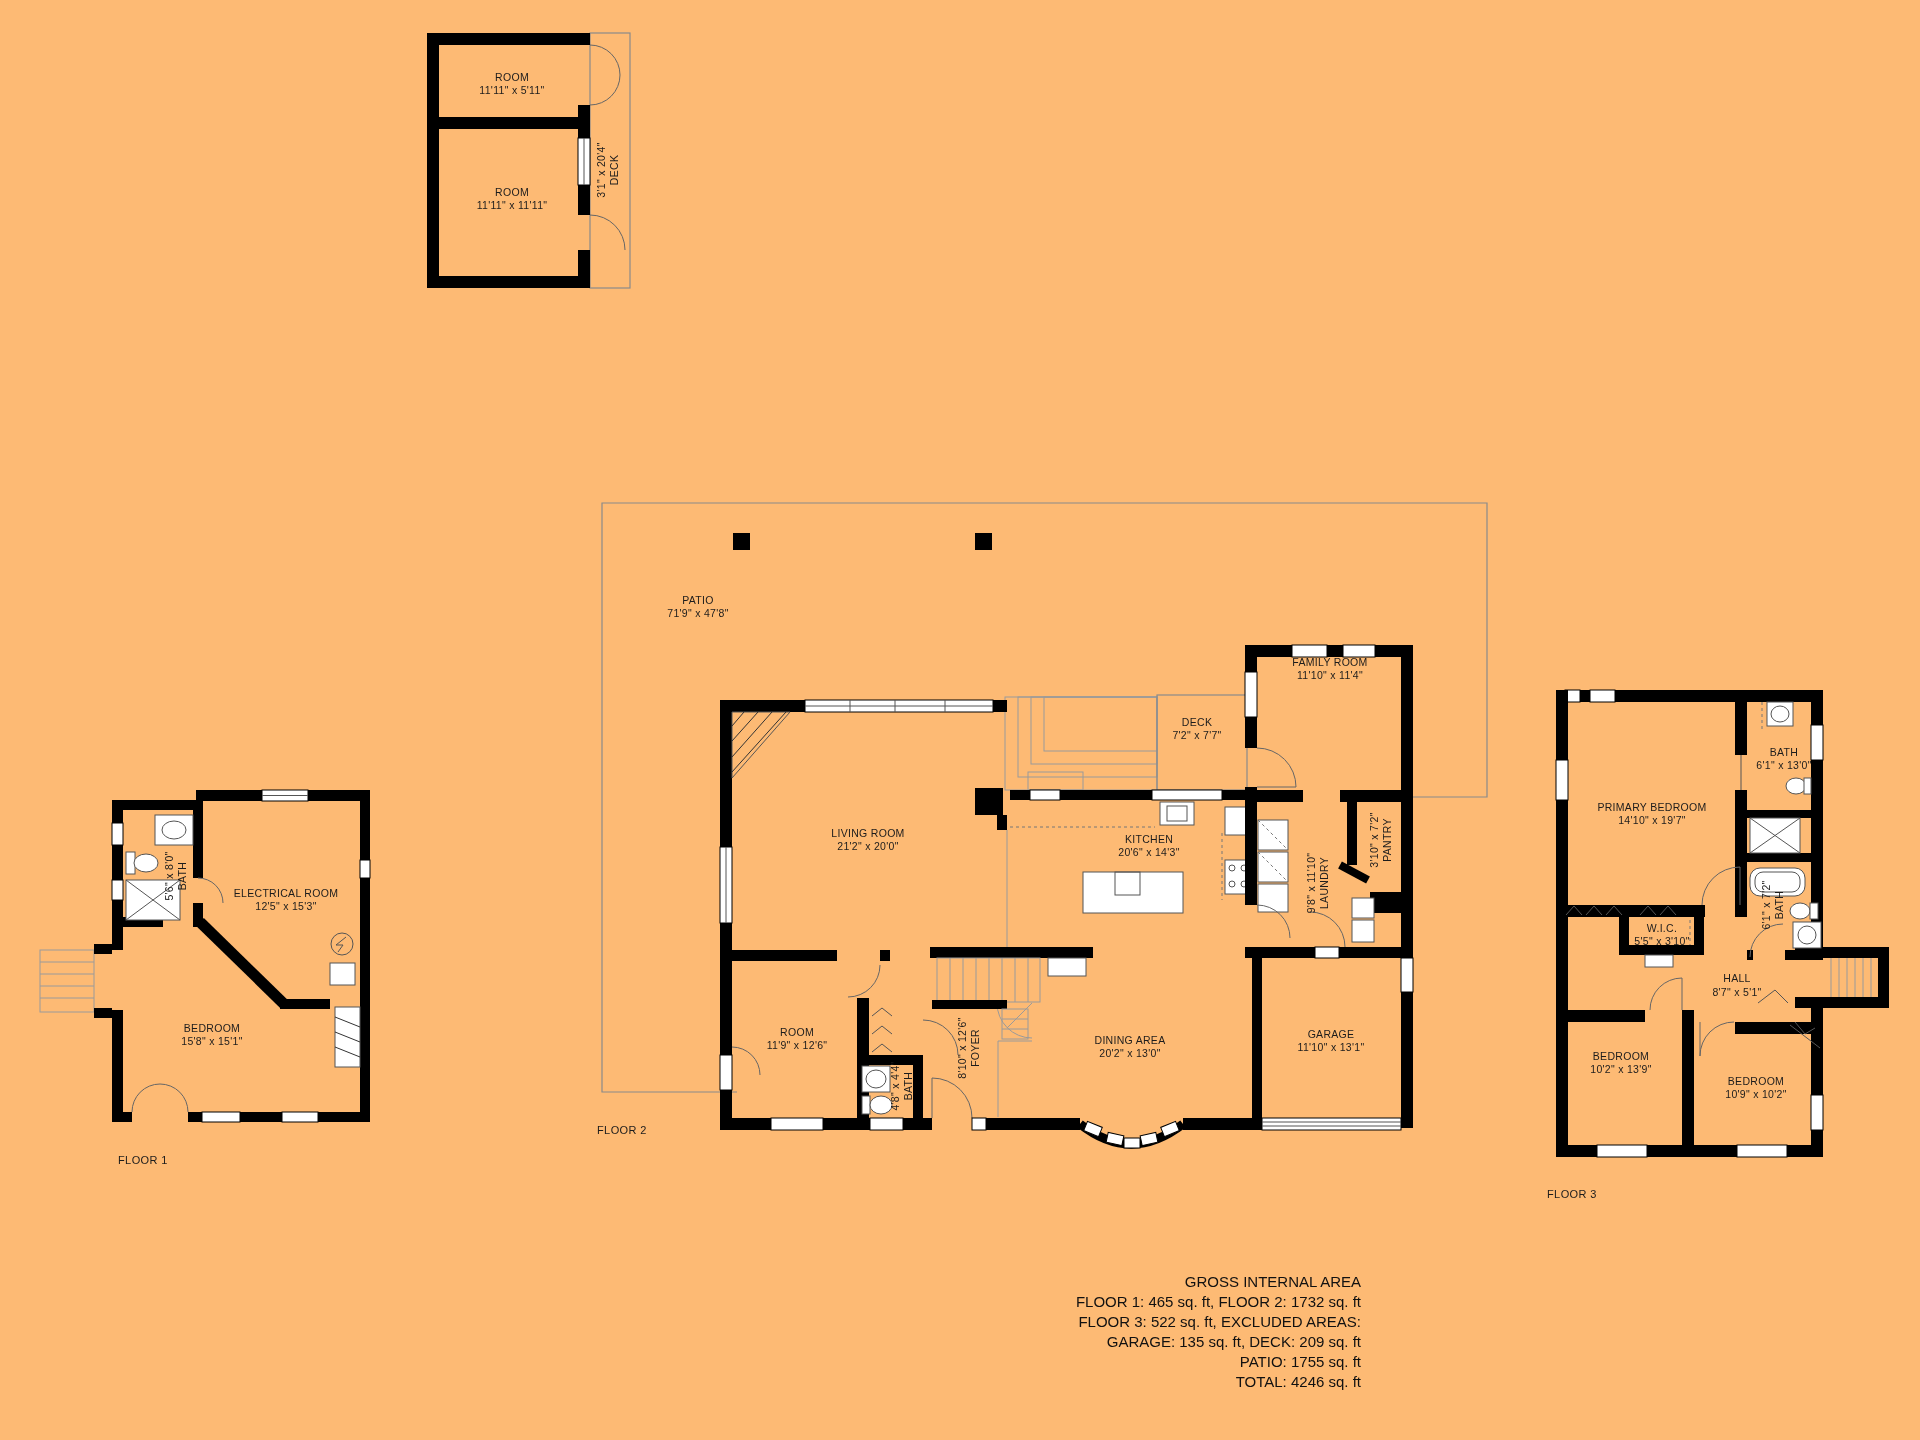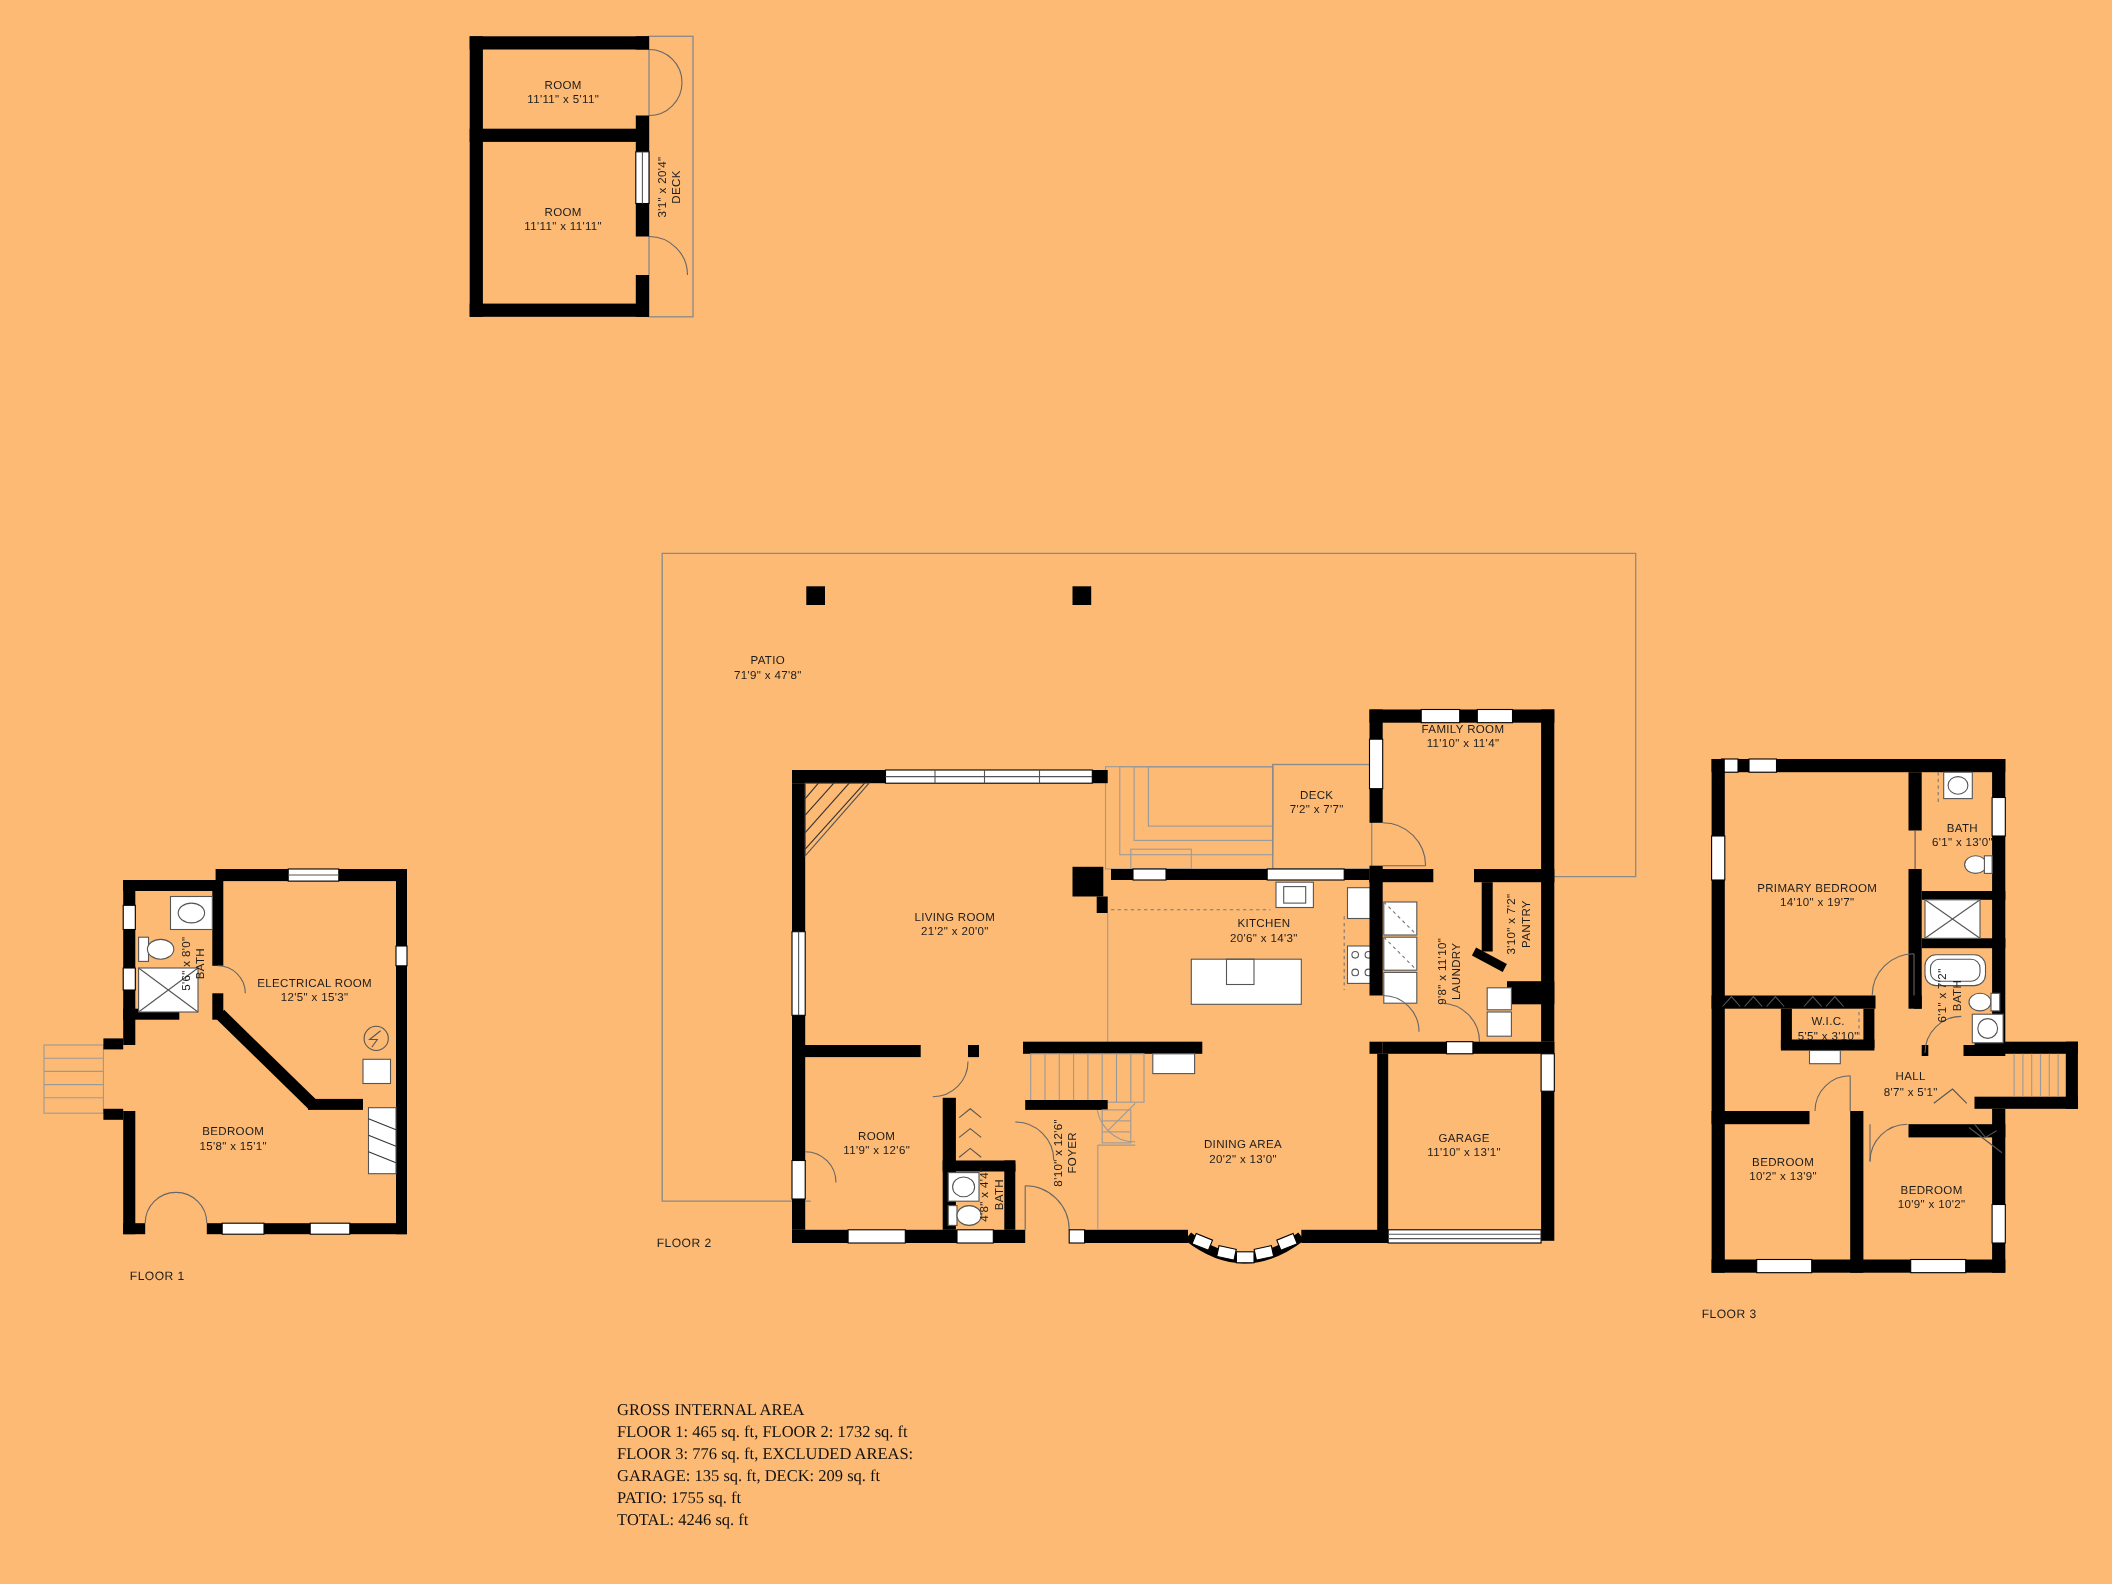--- a/index.html
+++ b/index.html
@@ -10,22 +10,22 @@
   .flr{font-size:11px;fill:#1c1c1c;letter-spacing:.4px;}
   .w{fill:#000;stroke:none;}
   .win{fill:#fff;stroke:#000;stroke-width:1;}
   .thin{fill:none;stroke:#8a8a8a;stroke-width:1.2;}
   .step{fill:none;stroke:#9a9a9a;stroke-width:1;}
   .fx{fill:#fff;stroke:#555;stroke-width:1;}
   .fxl{fill:none;stroke:#555;stroke-width:1;}
   .door{fill:none;stroke:#666;stroke-width:1;}
   .dash{fill:none;stroke:#777;stroke-width:1;stroke-dasharray:3,3;}
   .hatch{stroke:#333;stroke-width:1;}
-  #summary{position:absolute;left:561px;top:1272px;width:800px;text-align:left;
-           font-family:Liberation Serif, serif;font-size:15px;line-height:20px;color:#111;}
+  #summary{position:absolute;left:561px;top:1272px;width:800px;text-align:right;
+           font-family:Liberation Sans, sans-serif;font-size:15px;line-height:20px;color:#111;}
 </style>
 </head>
 <body>
 
 <div id="page">
 <svg width="1920" height="1440" viewBox="0 0 1920 1440">
 
   <g>
     <rect class="thin" x="590" y="33" width="40" height="255"></rect>
     <rect class="w" x="427" y="33" width="163" height="12"></rect>
@@ -508,18 +508,18 @@
       <text class="lbl" x="1756" y="1098">10'9" x 10'2"</text>
     </g>
     <text class="flr" x="1547" y="1198">FLOOR 3</text>
   </g>
 </svg>
 
 
 <div id="summary">
   <div>GROSS INTERNAL AREA</div>
   <div>FLOOR 1: 465 sq. ft, FLOOR 2: 1732 sq. ft</div>
-  <div>FLOOR 3: 776 sq. ft, EXCLUDED AREAS:</div>
+  <div>FLOOR 3: 522 sq. ft, EXCLUDED AREAS:</div>
   <div>GARAGE: 135 sq. ft, DECK: 209 sq. ft</div>
   <div>PATIO: 1755 sq. ft</div>
   <div>TOTAL: 4246 sq. ft</div>
 </div>
 </div>
 
 </body></html>

